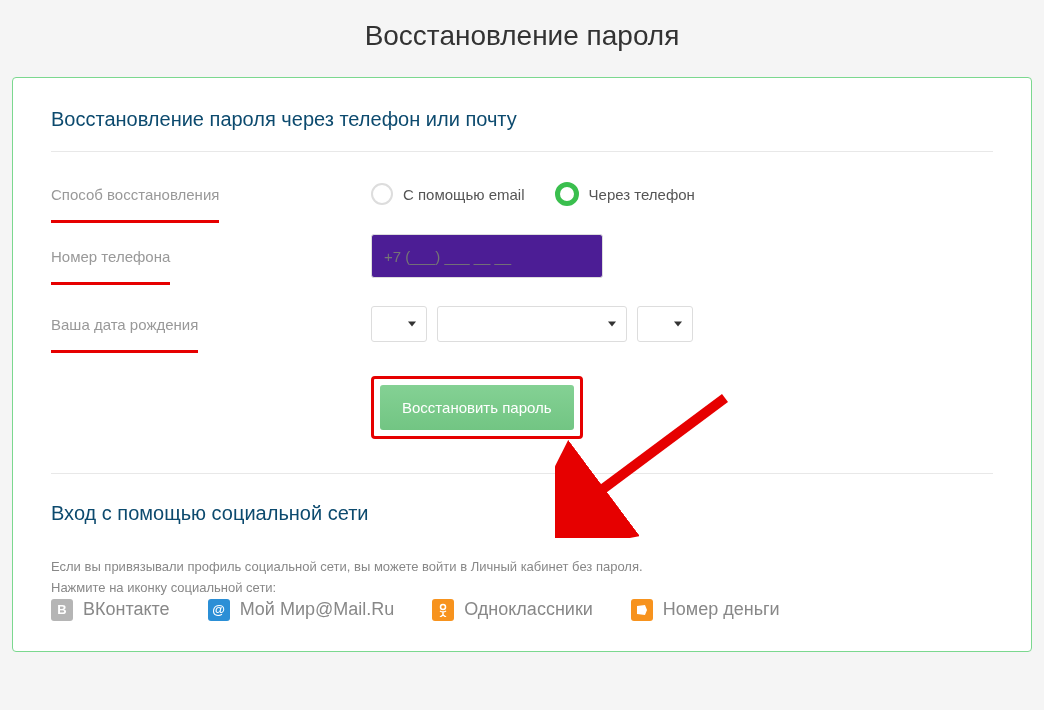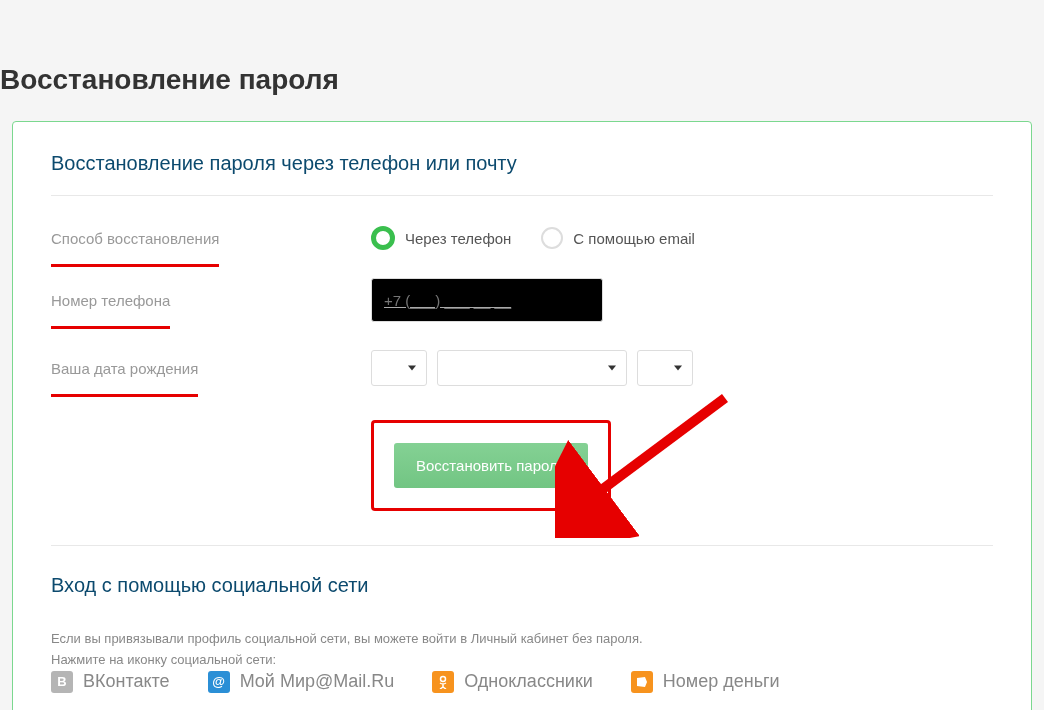--- a/index.html
+++ b/index.html
@@ -8,26 +8,25 @@
       box-sizing: border-box;
     }
     body {
       font-family: -apple-system, BlinkMacSystemFont, "Segoe UI", Arial, sans-serif;
       background: #f5f5f5;
       width: 1044px;
       height: 710px;
       overflow: hidden;
     }
     .page-title {
-      text-align: left;
+      text-align: center;
       font-size: 28px;
-      font-weight: 700;
+      font-weight: 400;
       color: #333;
       padding: 20px 0 25px 0;
-      margin-top: 44px;
     }
     .card {
       margin: 0 12px 12px 12px;
       background: #fff;
       border: 1px solid #7bd88f;
       border-radius: 4px;
       padding: 30px 38px;
     }
     .section-title {
       font-size: 20px;
@@ -88,22 +87,21 @@
       color: #555;
     }
     .text-input {
       width: 232px;
       height: 44px;
       border: 1px solid #ddd;
       border-radius: 3px;
       font-size: 15px;
       padding: 0 12px;
       color: #aaa;
-      background: #000000;
-      text-decoration: underline;
+      background: #4c1d95;
     }
     .select-row {
       display: flex;
       gap: 10px;
     }
     .select-box {
       height: 36px;
       border: 1px solid #ddd;
       border-radius: 3px;
       background: #fff;
@@ -121,21 +119,21 @@
       transform: translateY(-50%);
       border-left: 4px solid transparent;
       border-right: 4px solid transparent;
       border-top: 5px solid #333;
     }
     .submit-wrap {
       margin-left: 320px;
       display: inline-block;
       border: 3px solid #e60000;
       border-radius: 4px;
-      padding: 20px;
+      padding: 6px;
       margin-top: 6px;
       margin-bottom: 8px;
     }
     .submit-btn {
       background: #7acb8a;
       background: linear-gradient(#84d194, #72c583);
       border: none;
       color: #fff;
       font-size: 15px;
       padding: 14px 22px;
@@ -199,26 +197,26 @@
 <div class="card">
   <div class="section-title">Восстановление пароля через телефон или почту</div>
   <hr class="divider">
 
   <div class="form-row">
     <div class="form-label">
       <span class="underline-span">Способ восстановления</span>
     </div>
     <div class="form-control-area">
       <div class="radio-group">
+        <div class="radio-outer unselected"></div>
+        <span class="radio-label">С помощью email</span>
+      </div>
+      <div class="radio-group">
         <div class="radio-outer selected"></div>
         <span class="radio-label">Через телефон</span>
-      </div>
-      <div class="radio-group">
-        <div class="radio-outer unselected"></div>
-        <span class="radio-label">С помощью email</span>
       </div>
     </div>
   </div>
 
   <div class="form-row">
     <div class="form-label">
       <span class="underline-span">Номер телефона</span>
     </div>
     <div class="form-control-area">
       <input type="text" class="text-input" placeholder="+7 (___) ___ __ __" style="">

